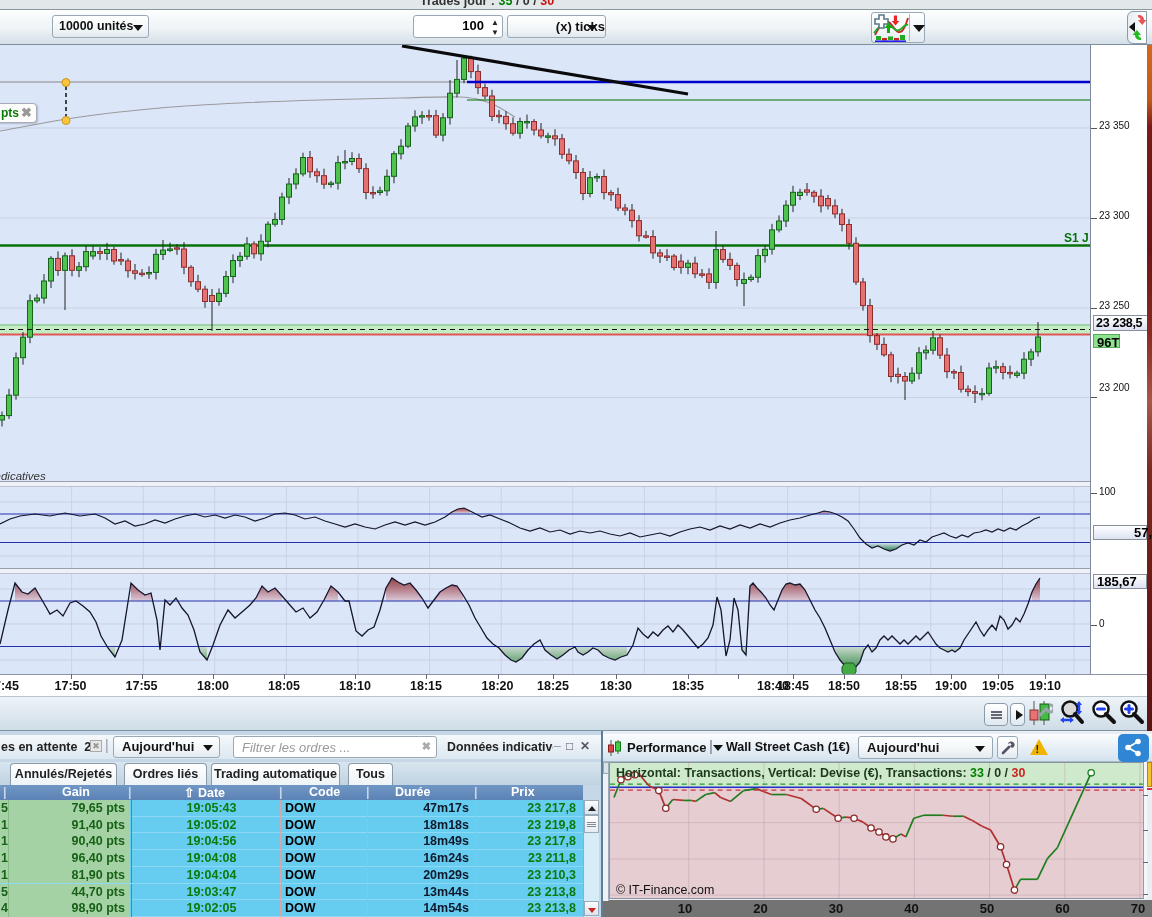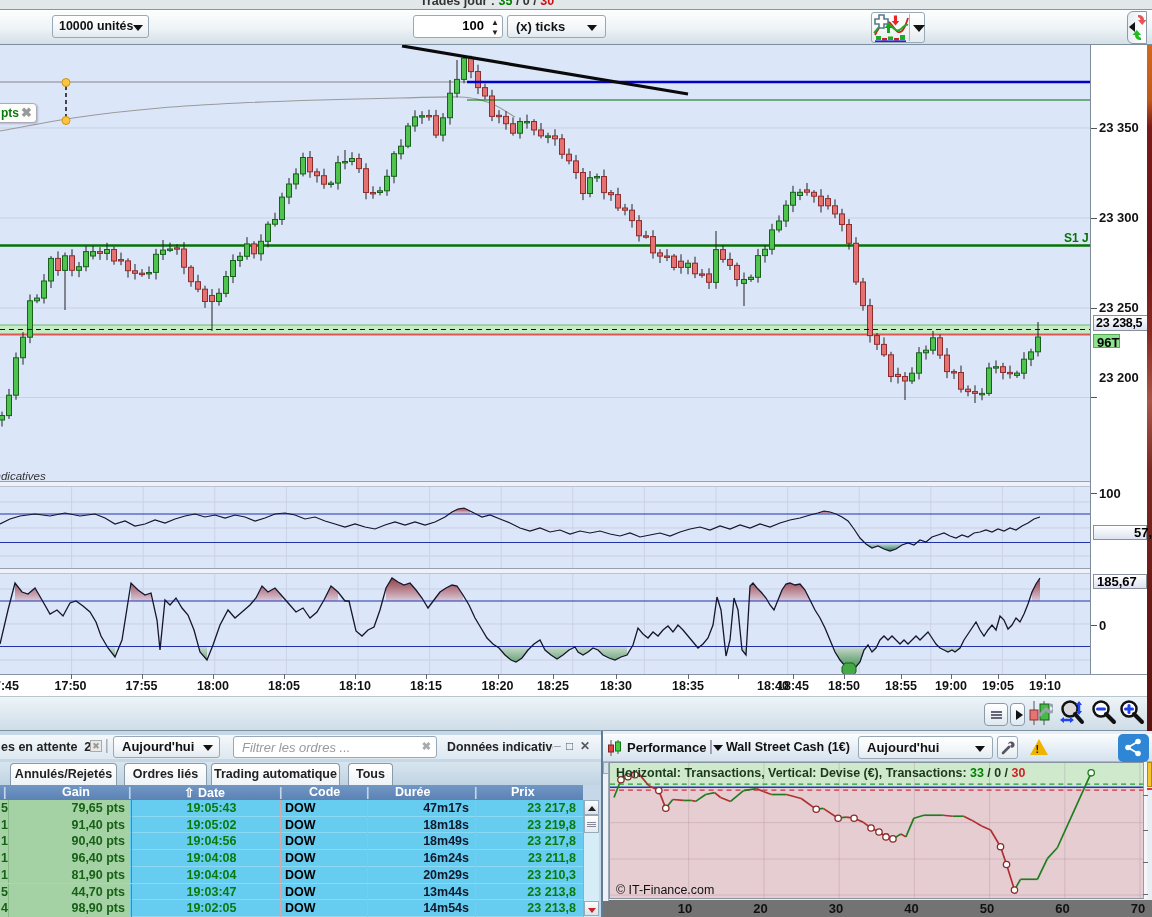--- a/index.html
+++ b/index.html
@@ -7,31 +7,31 @@
 
 #topstrip{left:0;top:0;width:1152px;height:10px;background:#e2e7e9;border-bottom:1px solid #8a969e;overflow:hidden;}
 #trades{position:absolute;left:420px;top:-6px;font-size:12.5px;font-weight:bold;color:#333;white-space:nowrap;}
 #toolbar{left:0;top:10px;width:1152px;height:35px;background:linear-gradient(#fdfefe 0%,#eef3f6 55%,#d4dfe7 100%);border-bottom:1px solid #7d8f9e;}
 .tbtn{position:absolute;background:linear-gradient(#ffffff,#f2f6f8 60%,#e2eaf0);border:1px solid #98a8b6;border-radius:3px;font-size:13px;font-weight:bold;color:#111;}
 #unites{left:52px;top:5px;width:97px;height:23px;line-height:21px;padding-left:6px;font-size:12.4px;}
 #unites .arr{position:absolute;right:5px;top:9px;}
 #spin{left:413px;top:5px;width:90px;height:23px;background:#fff;border:1px solid #98a8b6;border-radius:3px;}
 #spin .val{position:absolute;right:18px;top:2px;font-size:13px;font-weight:bold;}
 #spin .arrs{position:absolute;right:3px;top:2px;font-size:8px;line-height:10px;color:#222;}
-#ticks{left:507px;top:5px;width:99px;height:23px;line-height:21px;padding-left:8px;}
+#ticks{left:507px;top:5px;width:99px;height:23px;line-height:21px;padding-left:8px;text-align:right;}
 #ticks .arr{position:absolute;right:8px;top:9px;}
 .arr{width:0;height:0;border-left:5px solid transparent;border-right:5px solid transparent;border-top:6px solid #111;}
 #cbtn{left:871px;top:2px;width:54px;height:31px;padding:0;}
 #cbtn .sep{position:absolute;left:37px;top:1px;width:1px;height:27px;background:#aab8c4;}
 #cbtn .arr{position:absolute;left:41px;top:12px;border-left-width:6px;border-right-width:6px;border-top-width:7px;}
 #rtab{left:1127px;top:1px;width:20px;height:33px;background:linear-gradient(90deg,#e8eef2,#fff);border:1px solid #8a9aa8;border-radius:6px 0 0 6px;}
 
 #chart{left:0;top:45px;width:1090px;height:436px;background:#dce6f9;}
 #axis1{left:1090px;top:45px;width:57px;height:436px;background:#fff;border-left:1px solid #808a99;}
-.pricelab{position:absolute;left:8px;font-size:13px;font-weight:bold;color:#111;}
+.pricelab{position:absolute;left:8px;font-size:10px;font-weight:normal;color:#111;}
 .tick{position:absolute;left:0;width:6px;height:1px;background:#555;}
 #pbox{position:absolute;left:2px;top:270px;white-space:nowrap;width:55px;height:16px;background:linear-gradient(#ffffff,#dde2f2);border:1px solid #8a8f9e;font-size:12.5px;font-weight:bold;padding-left:2px;line-height:15px;letter-spacing:-0.3px;}
 #tbox{position:absolute;left:2px;top:288.5px;width:27px;height:14px;background:#8de28d;border:1px solid #55aa55;font-size:13px;font-weight:bold;padding-left:3px;line-height:15px;}
 #edge{left:1147px;top:45px;width:5px;height:686px;background:linear-gradient(#d2691e 0%,#c05a1a 8%,#7a1a1a 12%,#6b1616 30%,#8a2a22 42%,#a85648 52%,#7a2a22 62%,#6b1a16 80%,#5a1512 100%);}
 
 .sep1{left:0;top:481px;width:1090px;height:6px;background:#eef1f8;border-top:1px solid #98a0b0;border-bottom:1px solid #bcc2d0;}
 .sep2{left:0;top:568px;width:1090px;height:6px;background:#eef1f8;border-top:1px solid #98a0b0;border-bottom:1px solid #bcc2d0;}
 #rsi{left:0;top:487px;width:1090px;height:81px;background:#dce6f9;}
 #osc{left:0;top:574px;width:1090px;height:100px;background:#dce6f9;}
 #axis2{left:1090px;top:481px;width:57px;height:193px;background:#fff;border-left:1px solid #808a99;}
@@ -439,21 +439,21 @@
 </div>
 
 <div class="abs" id="axis1">
   <div class="tick" style="top:83px;"></div>
     <div class="pricelab" style="top:75px;">23 350</div>
   <div class="tick" style="top:173px;"></div>
     <div class="pricelab" style="top:165px;">23 300</div>
   <div class="tick" style="top:263px;"></div>
     <div class="pricelab" style="top:255px;">23 250</div>
   <div class="tick" style="top:352px;"></div>
-    <div class="pricelab" style="top:325px;text-align:center;">23 200</div>
+    <div class="pricelab" style="top:337px;text-align:center;">23 200</div>
   <div id="pbox">23 238,5</div>
   <div id="tbox">96T</div>
 </div>
 <div class="abs" id="edge"></div>
 
 <div class="abs sep1"></div>
 <div class="abs" id="rsi">
 <svg width="1090" height="81" viewBox="0 487 1090 81" preserveAspectRatio="none">
 <defs>
 <linearGradient id="gradR" gradientUnits="userSpaceOnUse" x1="0" y1="500" x2="0" y2="514.5">

